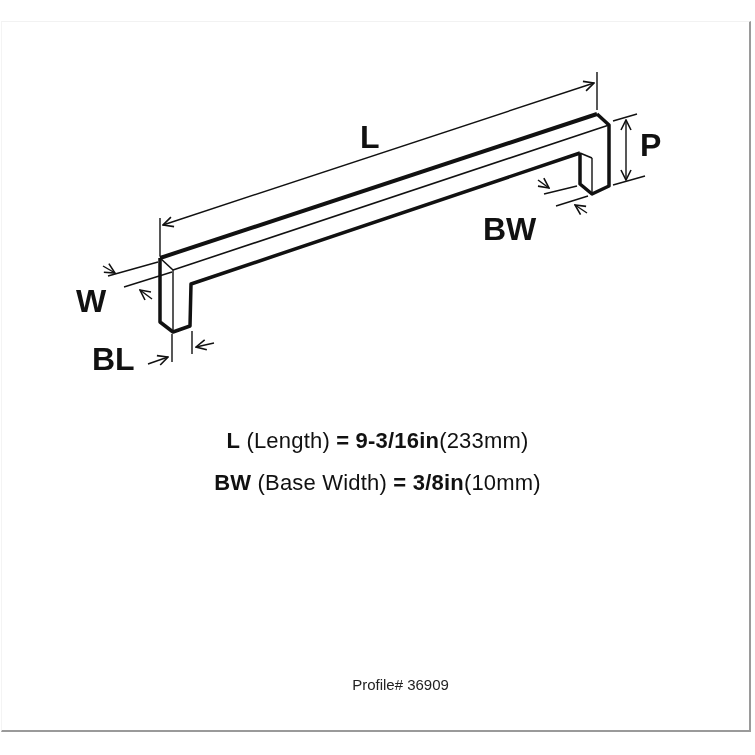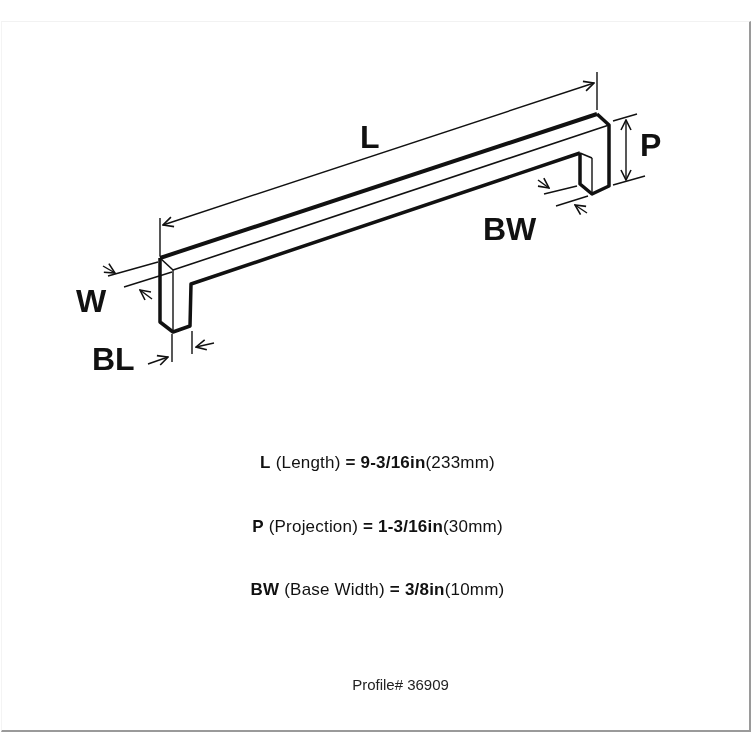--- a/index.html
+++ b/index.html
@@ -40,25 +40,24 @@
       fill: #111111;
     }
     .specs {
       position: absolute;
       left: 0;
       top: 420px;
       width: 755px;
       text-align: center;
     }
     .spec-line {
-      font-size: 17px;
+      font-size: 22px;
       line-height: 41.5px;
       white-space: nowrap;
       letter-spacing: 0.2px;
-      margin-top: 22px;
     }
     .spec-line .abbr { font-weight: 700; }
     .spec-line .name { font-weight: 400; }
     .spec-line .eq { font-weight: 700; }
     .spec-line .inch { font-weight: 700; }
     .spec-line .mm { font-weight: 400; }
     .profile {
       position: absolute;
       left: 0;
       top: 676px;
@@ -139,26 +138,20 @@
 </svg>
 
 <div class="specs">
   <div class="spec-line">
     <span class="abbr">L</span>
     <span class="name">(Length)</span>
     <span class="eq">=</span>
     <span class="inch">9-3/16in</span><span class="mm">(233mm)</span>
   </div>
   <div class="spec-line">
-    <span class="abbr">P</span>
-    <span class="name">(Projection)</span>
-    <span class="eq">=</span>
-    <span class="inch">1-3/16in</span><span class="mm">(30mm)</span>
-  </div>
-  <div class="spec-line">
     <span class="abbr">BW</span>
     <span class="name">(Base Width)</span>
     <span class="eq">=</span>
     <span class="inch">3/8in</span><span class="mm">(10mm)</span>
   </div>
 </div>
 
 <div class="profile">Profile# 36909</div>
 
 </body></html>

